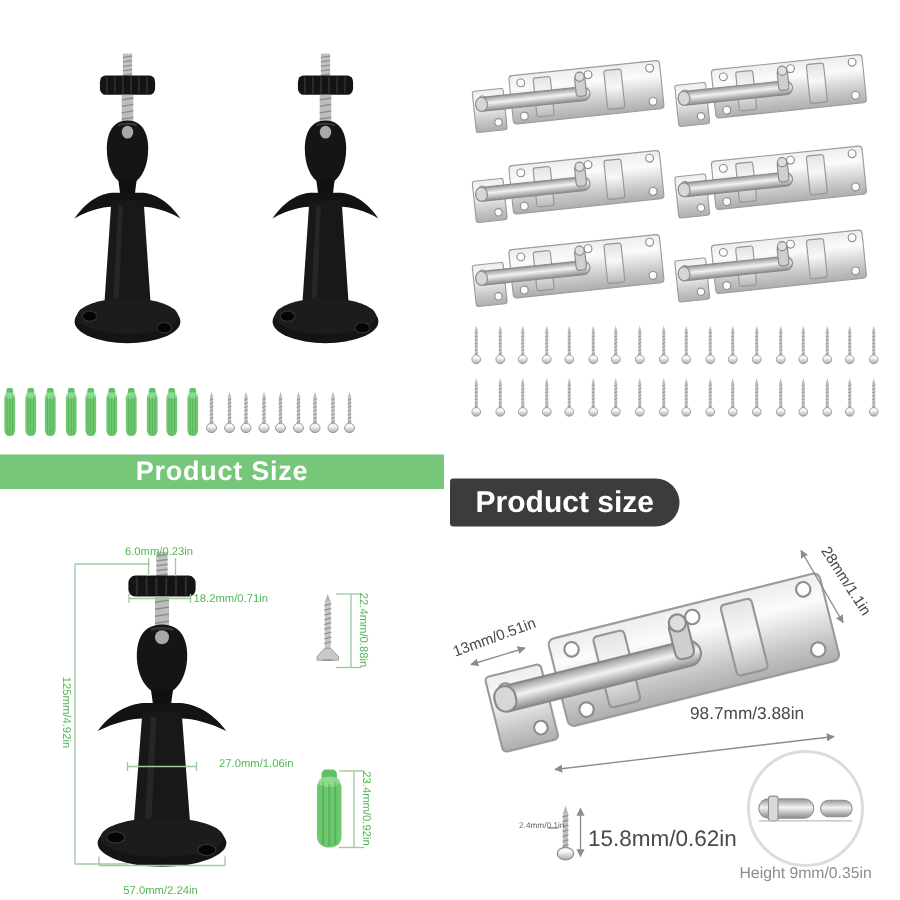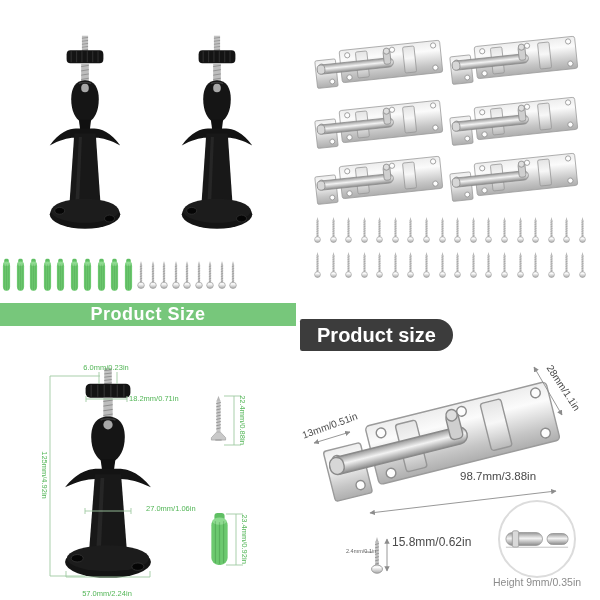--- a/index.html
+++ b/index.html
@@ -444,17 +444,17 @@
         <line x1="14" y1="143" x2="50" y2="132" marker-start="url(#arrG)" marker-end="url(#arrG)"></line>
         <line x1="70" y1="213" x2="256" y2="191" marker-start="url(#arrG)" marker-end="url(#arrG)"></line>
         <line x1="87" y1="239" x2="87" y2="271" marker-start="url(#arrG)" marker-end="url(#arrG)"></line>
         <line x1="65" y1="252" x2="72" y2="252"></line>
       </g>
     </svg>
     <div class="dlabel" style="left:263px;top:88px;font-size:10px;transform:translate(-50%,-50%) rotate(57deg)">28mm/1.1in</div>
     <div class="dlabel" style="left:30px;top:126px;font-size:10px;transform:translate(-50%,-50%) rotate(-20deg)">13mm/0.51in</div>
     <div class="dlabel" style="left:160px;top:171px;width:70px;text-align:right;font-size:11.5px">98.7mm/3.88in</div>
     <div class="dlabel" style="left:46px;top:249px;font-size:5.5px;color:#666">2.4mm/0.1in</div>
-    <div class="dlabel" style="left:92px;top:236px;font-size:12px">15.8mm/0.62in</div>
+    <div class="dlabel" style="left:92px;top:252px;font-size:15px">15.8mm/0.62in</div>
     <div class="dlabel" style="left:193px;top:277px;width:84px;text-align:center;font-size:10.5px;color:#8c8c8c">Height 9mm/0.35in</div>
   </div>
 
 </div>
 
 </body></html>

